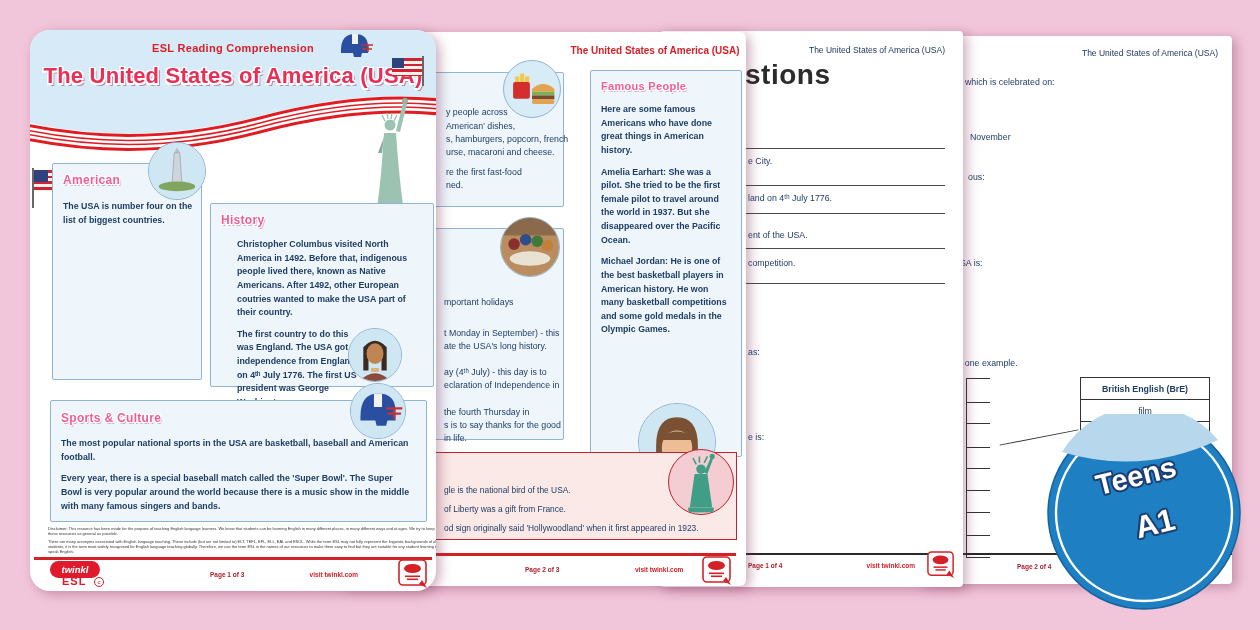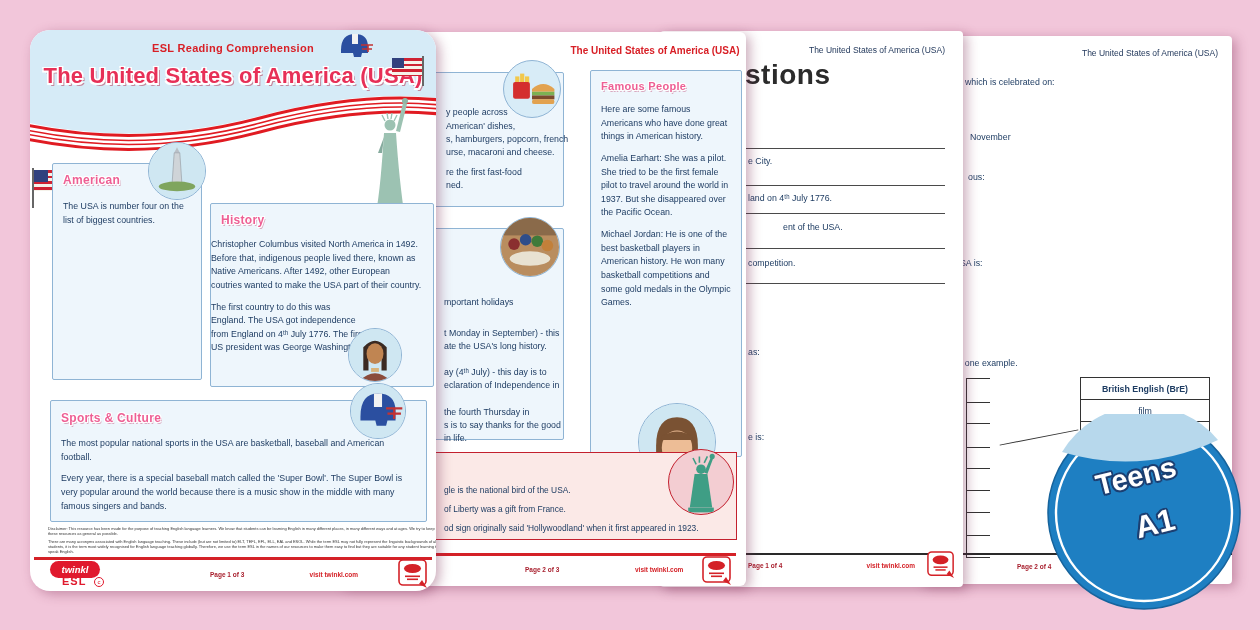--- a/index.html
+++ b/index.html
@@ -4,21 +4,21 @@
 <style>
   html,body{margin:0;padding:0;}
   body{width:1260px;height:630px;overflow:hidden;font-family:"Liberation Sans",sans-serif;}
   #stage{position:relative;width:1260px;height:630px;background:#f2c6da;overflow:hidden;}
   .page{position:absolute;background:#ffffff;border-radius:20px;box-shadow:4px 3px 12px rgba(120,40,80,.38);overflow:hidden;}
   .abs{position:absolute;}
   .pinkhead{font-weight:bold;color:#ee5f94;letter-spacing:.3px;
     text-shadow:-1px -1px 0 #fff,1px -1px 0 #fff,-1px 1px 0 #fff,1px 1px 0 #fff,1.5px 1.5px 0 rgba(180,30,80,.35);}
   .bluebox{position:absolute;background:#eef6fc;border:1.5px solid #8fb4d4;border-radius:2px;}
   .circle{position:absolute;border-radius:50%;border:1.5px solid #8fb4d4;background:#d8ecf7;overflow:hidden;}
-  .body-text{color:#1f3d63;font-size:8.8px;line-height:1.55;}
+  .body-text{color:#1f3d63;font-size:8.8px;line-height:1.55;font-weight:bold;}
   .body-text p{margin:0 0 8px 0;}
   .frag{position:absolute;color:#1f3d63;font-size:8.8px;white-space:nowrap;}
   .ansline{position:absolute;height:1px;background:#4a4a4a;}
   .redrule{position:absolute;height:2.5px;background:#d42127;}
   .blackrule{position:absolute;height:2px;background:#2a2a2a;}
   .footpage{position:absolute;font-size:6.5px;font-weight:bold;color:#a81f2d;white-space:nowrap;}
   .footvisit{position:absolute;font-size:6.5px;font-weight:bold;color:#d42127;white-space:nowrap;}
   .docheader{position:absolute;font-size:8.5px;color:#23395c;white-space:nowrap;}
   .usflag{position:absolute;background:repeating-linear-gradient(180deg,#cf2233 0 2.8px,#f5f2ea 2.8px 5.6px);}
   .usflag::after{content:"";position:absolute;left:0;top:0;width:40%;height:55%;background:#31417e;}
@@ -82,21 +82,21 @@
   </div>
 
   <div class="page" style="left:660px;top:31px;width:303px;height:556px;z-index:20;border-radius:4px;">
     <div class="docheader" style="right:18px;top:14px;">The United States of America (USA)</div>
     <div class="abs" style="left:85px;top:28px;font-size:28px;font-weight:bold;color:#2b2b2b;letter-spacing:.5px;">stions</div>
     <div class="ansline" style="left:0;top:117px;width:285px;"></div>
     <div class="frag" style="left:88px;top:125px;">e City.</div>
     <div class="ansline" style="left:0;top:154px;width:285px;"></div>
     <div class="frag" style="left:88px;top:162px;">land on 4ᵗʰ July 1776.</div>
     <div class="ansline" style="left:0;top:182px;width:285px;"></div>
-    <div class="frag" style="left:88px;top:191px;margin-left:35px;">ent of the USA.</div>
+    <div class="frag" style="left:88px;top:199px;">ent of the USA.</div>
     <div class="ansline" style="left:0;top:217px;width:285px;"></div>
     <div class="frag" style="left:88px;top:227px;">competition.</div>
     <div class="ansline" style="left:0;top:252px;width:285px;"></div>
     <div class="frag" style="left:88px;top:316px;">as:</div>
     <div class="frag" style="left:88px;top:401px;">e is:</div>
     <div class="blackrule" style="left:0;top:522px;width:285px;"></div>
     <div class="footpage" style="left:88px;top:531px;">Page 1 of 4</div>
     <div class="footvisit" style="right:48px;top:531px;">visit twinkl.com</div>
     <svg class="abs" style="right:8px;top:520px;" width="28" height="28" viewBox="0 0 30 30">
       <rect x="1" y="1" width="27" height="25" rx="4" fill="#fff" stroke="#d42127" stroke-width="1.6"></rect>
@@ -245,21 +245,21 @@
           <rect x="0" y="0" width="40" height="40" fill="#cfe7f2"></rect>
           <path d="M18 7 L20 3 L22 7 Z" fill="#b9bfc6"></path>
           <path d="M18 7 L22 7 L23.5 29 L16.5 29 Z" fill="#cfd4d8" stroke="#9aa1a8" stroke-width="0.5"></path>
           <ellipse cx="20" cy="31" rx="13" ry="3.5" fill="#7fa55e"></ellipse>
         </svg>
       </div>
     </div>
 
     <div class="bluebox" style="left:180px;top:173px;width:222px;height:182px;overflow:visible;">
       <div class="pinkhead abs" style="left:10px;top:9px;font-size:12px;">History</div>
-      <div class="body-text" style="padding:34px 10px 0 0;">
+      <div class="body-text" style="padding:34px 10px 0 26px;">
         <p>Christopher Columbus visited North America in 1492. Before that, indigenous people lived there, known as Native Americans. After 1492, other European coutries wanted to make the USA part of their country.</p>
         <p style="padding-right:56px;">The first country to do this was England. The USA got independence from England on 4ᵗʰ July 1776. The first US president was George Washington.</p>
       </div>
       <div class="circle" style="left:137px;top:124px;width:52px;height:52px;">
         <svg width="52" height="52" viewBox="0 0 40 40">
           <rect x="0" y="0" width="40" height="40" fill="#cfe7f2"></rect>
           <path d="M11 14 Q20 4 29 14 L29 32 L25 32 L25 16 Q20 11 15 16 L15 32 L11 32 Z" fill="#3a2a22"></path>
           <ellipse cx="20" cy="19" rx="6.5" ry="8" fill="#c08552"></ellipse>
           <path d="M8 40 Q20 28 32 40 Z" fill="#8a4b3a"></path>
           <rect x="17" y="30" width="6" height="3" fill="#d9b37a"></rect>

